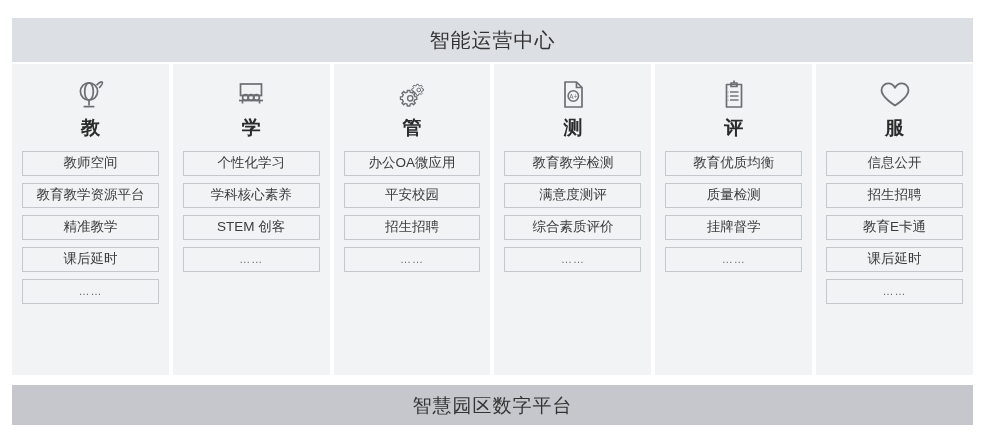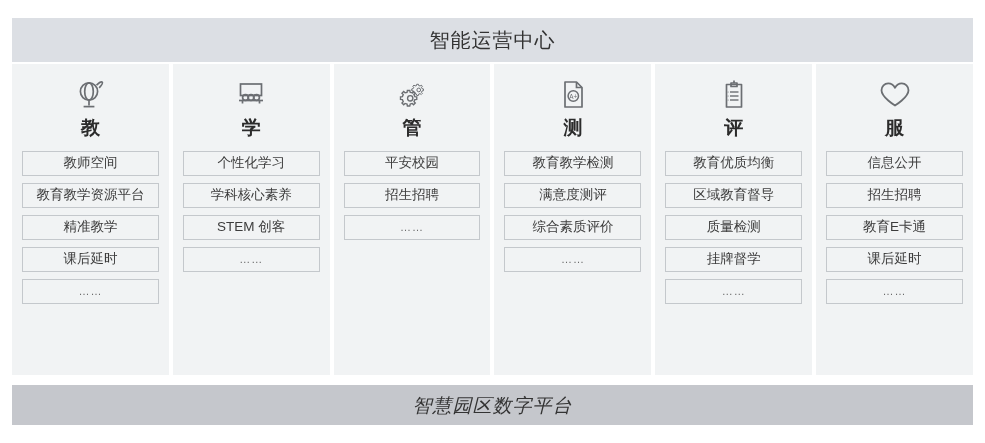--- a/index.html
+++ b/index.html
@@ -105,21 +105,20 @@
     display: flex;
     align-items: center;
     justify-content: center;
     flex: 0 0 auto;
   }
   .footer-bar .title {
     font-size: 19px;
     color: #333333;
     letter-spacing: 1px;
     line-height: 1;
-    font-style: italic;
   }
 </style>
 </head>
 <body>
 
 <div class="wrap">
 
   <div class="header-bar">
     <span class="title">智能运营中心</span>
   </div>
@@ -175,20 +174,21 @@
             <circle cx="2" cy="1.5" r="3"></circle>
           </g>
           <g transform="translate(12.5,17) scale(0.86)">
             <path d="M0,-9.4 L2.3,-8.9 L3.9,-10.4 L5.9,-8.4 L4.4,-6.8 L5.4,-4.5 L7.6,-4.1 L7.6,-1.3 L5.4,-0.9 L4.4,1.4 L5.9,3 L3.9,5 L2.3,3.5 L0,4.2 L-0.5,6.4 L-3.3,6.4 L-3.7,4.2 L-6,3.5 L-7.6,5 L-9.6,3 L-8.1,1.4 L-9.1,-0.9 L-11.3,-1.3 L-11.3,-4.1 L-9.1,-4.5 L-8.1,-6.8 L-9.6,-8.4 L-7.6,-10.4 L-6,-8.9 L-3.7,-9.4 L-3.3,-11.6 L-0.5,-11.6 Z" transform="translate(2,4)"></path>
             <circle cx="2" cy="1.5" r="3.1"></circle>
           </g>
         </svg>
       </div>
       <div class="col-title">管</div>
       <div class="items">
+        <div class="item">办公OA微应用</div>
         <div class="item">平安校园</div>
         <div class="item">招生招聘</div>
         <div class="item ellipsis">……</div>
       </div>
     </div>
 
     <div class="column">
       <div class="col-icon">
         <svg width="28" height="32" viewBox="0 0 28 32" fill="none" stroke="#6b6e72" stroke-width="1.7">
           <path d="M6 3 L17.5 3 L23 8.5 L23 28 L6 28 Z" stroke-linejoin="round"></path>
@@ -216,21 +216,20 @@
           <path d="M10 17 L18.5 17" stroke-width="1.4"></path>
           <path d="M10 21 L18.5 21" stroke-width="1.4"></path>
           <circle cx="8.1" cy="13" r="0.55" fill="#6b6e72" stroke="none"></circle>
           <circle cx="8.1" cy="17" r="0.55" fill="#6b6e72" stroke="none"></circle>
           <circle cx="8.1" cy="21" r="0.55" fill="#6b6e72" stroke="none"></circle>
         </svg>
       </div>
       <div class="col-title">评</div>
       <div class="items">
         <div class="item">教育优质均衡</div>
-        <div class="item">区域教育督导</div>
         <div class="item">质量检测</div>
         <div class="item">挂牌督学</div>
         <div class="item ellipsis">……</div>
       </div>
     </div>
 
     <div class="column">
       <div class="col-icon">
         <svg width="34" height="30" viewBox="0 0 34 30" fill="none" stroke="#6b6e72" stroke-width="1.8">
           <path d="M17 25.5 C17 25.5 3.5 17.2 3.5 10.2 C3.5 6.2 6.6 3.4 10.2 3.4 C13.1 3.4 15.6 5.1 17 7.8 C18.4 5.1 20.9 3.4 23.8 3.4 C27.4 3.4 30.5 6.2 30.5 10.2 C30.5 17.2 17 25.5 17 25.5 Z" stroke-linejoin="round" stroke-linecap="round"></path>

